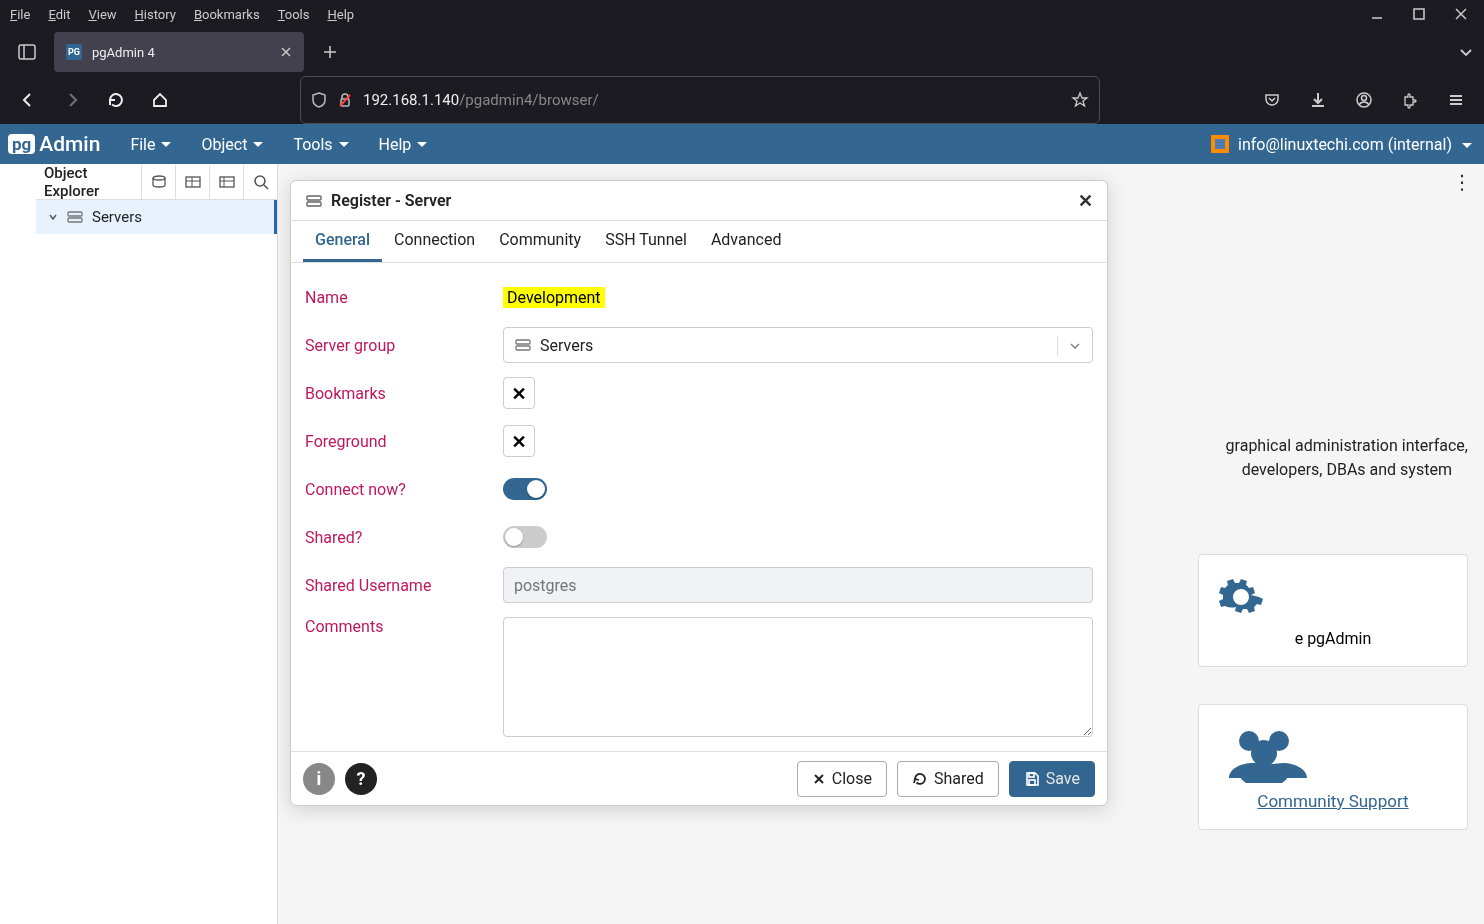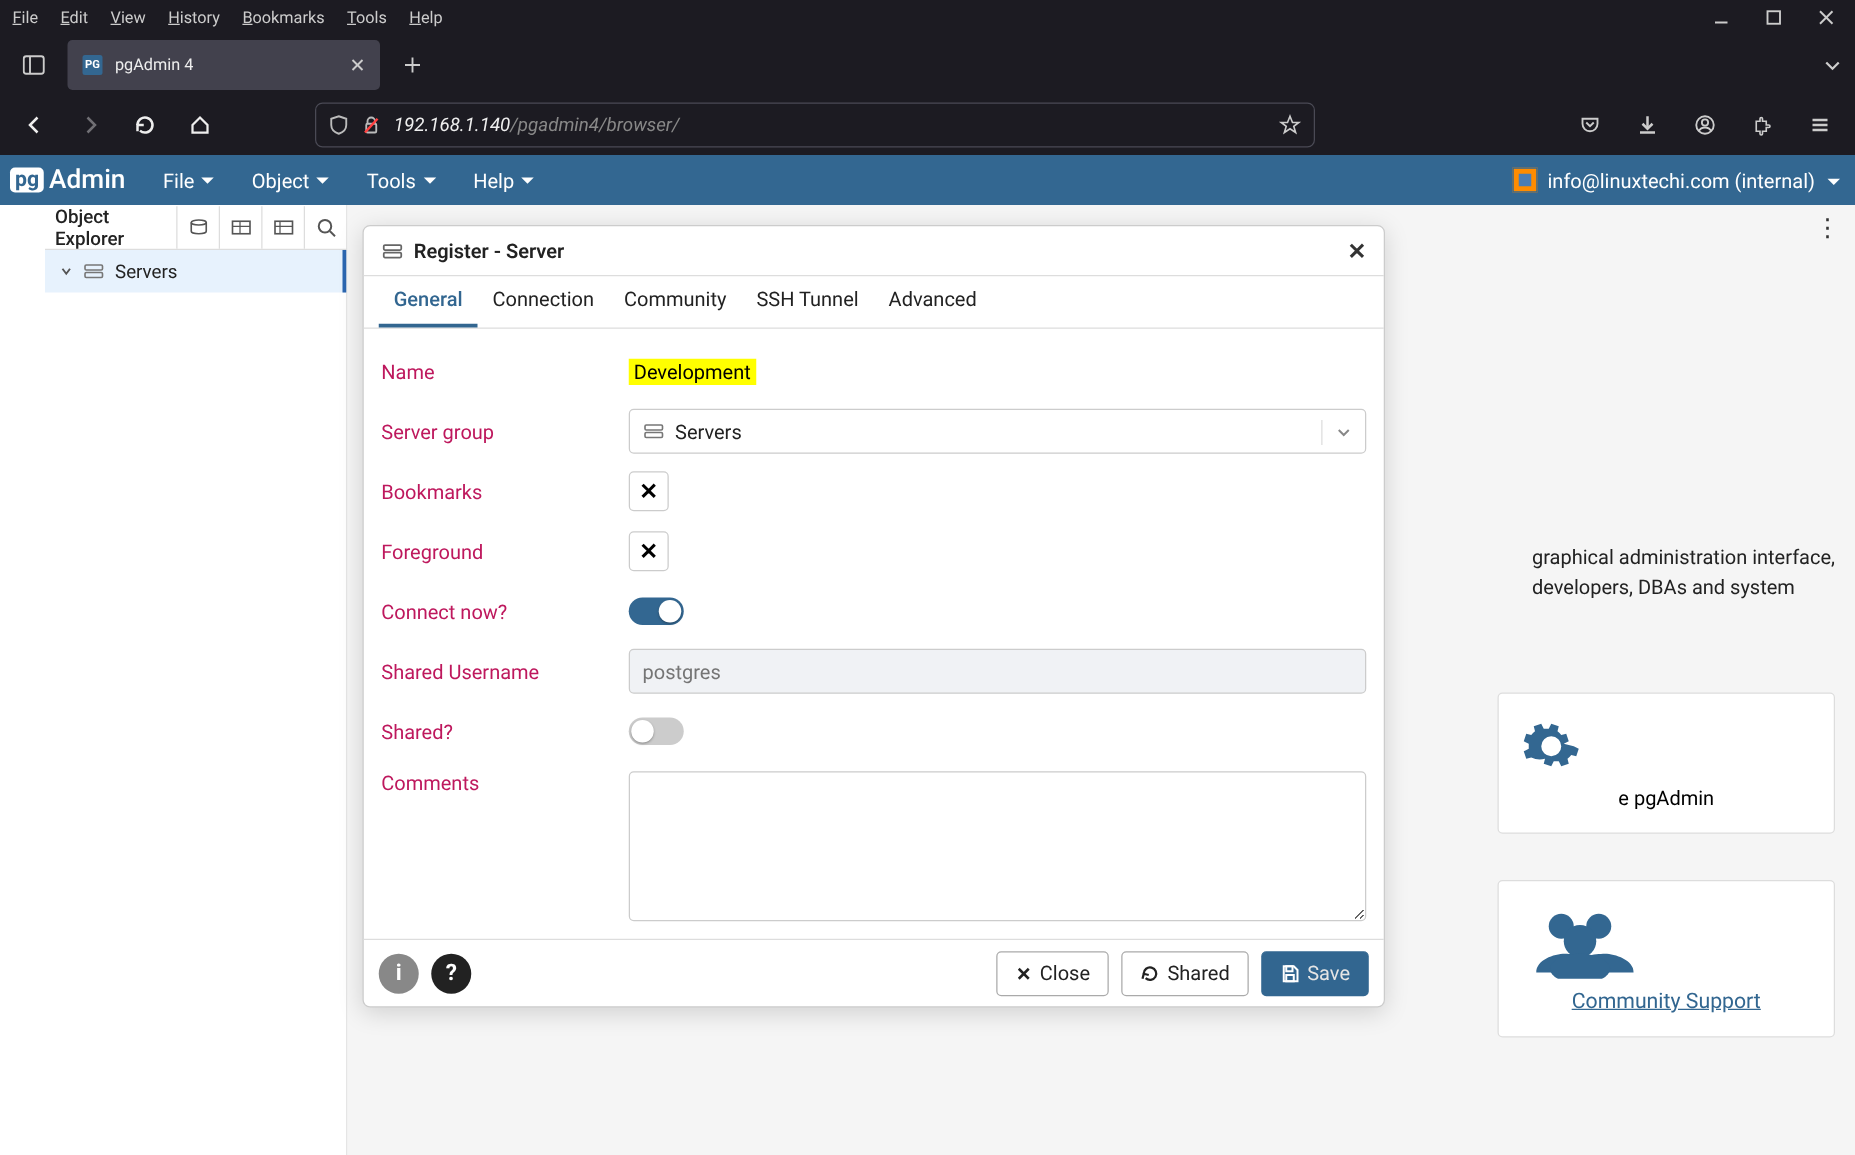--- a/index.html
+++ b/index.html
@@ -16,21 +16,21 @@
 .sidebar-btn { width: 34px; height: 34px; display:flex; align-items:center; justify-content:center; border-radius:4px; }
 .tab { display: flex; align-items: center; background: #42414d; border-radius: 4px; height: 40px; padding: 0 12px; gap: 10px; width: 250px; color:#eee; font-size:13px; position:relative; }
 .tab-favicon { width:16px; height:16px; background:#336791; color:#fff; font-size:9px; font-weight:bold; display:flex; align-items:center; justify-content:center; border-radius:2px;}
 .tab-close { margin-left:auto; }
 .newtab-btn { width:32px; height:32px; display:flex; align-items:center; justify-content:center; }
 .more-tabs { margin-left:auto; }
 
 .navbar { display:flex; align-items:center; height:48px; padding: 0 12px; gap: 12px; }
 .nav-btn { width:32px; height:32px; display:flex; align-items:center; justify-content:center; border-radius:4px; color:#ccc; }
 .nav-btn.disabled { opacity:0.4; }
-.urlbar { flex:1; max-width: 800px; margin-left: 64px; height: 36px; background:#1c1b22; border:1px solid #4a4a55; border-radius:6px; display:flex; align-items:center; padding: 0 10px; gap:10px; color:#eee; font-size:15px;font-style:italic; }
+.urlbar { flex:1; max-width: 800px; margin-left: 112px; height: 48px; background:#1c1b22; border:1px solid #4a4a55; border-radius:6px; display:flex; align-items:center; padding: 0 10px; gap:10px; color:#eee; font-size:15px; }
 .urlbar .shield { color:#ccc; }
 .urlbar .lock-warn { color:#ff6b6b; position:relative; }
 .urlbar-text { flex:1; }
 .urlbar-text .dim { color:#888; }
 .star-btn { margin-left:auto; }
 .navbar-right { margin-left:auto; display:flex; gap:14px; align-items:center; }
 
 
 .pg-header { background:#336791; height:40px; display:flex; align-items:center; color:#fff; padding:0 0 0 8px; font-size:16px;}
 .pg-logo { display:flex; align-items:center; gap:4px; margin-right:30px; }
@@ -49,21 +49,21 @@
 .sidebar-head-title { padding:0 8px; font-weight:500; color:#222;}
 .sidebar-tools { display:flex; margin-left:auto; }
 .sidebar-tool { width:34px; height:34px; border-left:1px solid #ddd; display:flex; align-items:center; justify-content:center; color:#444;}
 .tree-node { height:34px; display:flex; align-items:center; background:#e7f2fd; border-right: 3px solid #2c66b0; padding-left:12px; gap:8px; font-size:15px; color:#222;}
 .tree-toggle { font-size:11px; color:#555;}
 .server-icon { color:#666; }
 
 .content { flex:1; position:relative; background:#f5f5f5; }
 .kebab { position:absolute; top:6px; right:14px; color:#333; font-size:20px; letter-spacing:-2px;}
 
-.bg-card-text { position:absolute; top:270px; right:16px; font-size:16px; color:#222; line-height:1.5; text-align:left; }
+.bg-card-text { position:absolute; top:270px; right:16px; font-size:16px; color:#222; line-height:1.5; text-align:center; }
 .bg-panel-1 { position:absolute; top:390px; right:16px; width:270px; background:#fff; border:1px solid #ddd; border-radius:4px; padding:18px; text-align:center; }
 .bg-panel-2 { position:absolute; top:540px; right:16px; width:270px; background:#fff; border:1px solid #ddd; border-radius:4px; padding:18px; text-align:center; }
 .big-icon-gear { color:#336791; font-size:46px; }
 .big-icon-users { color:#336791; }
 .panel-link { color:#326690; text-decoration:underline; font-size:17px; }
 
 
 .dialog { position:absolute; left:290px; top:180px; width:818px; background:#fff; border:1px solid #ccc; border-radius:6px; box-shadow:0 4px 20px rgba(0,0,0,0.15); display:flex; flex-direction:column; }
 .dialog-header { height:40px; display:flex; align-items:center; padding:0 14px; border-bottom:1px solid #ddd; font-size:16px; font-weight:600; color:#222;}
 .dialog-header-icon { margin-right:8px; color:#666;}
@@ -391,30 +391,30 @@
       <div class="form-label">Foreground</div>
       <div class="color-box">✕</div>
     </div>
     <div class="form-row">
       <div class="form-label">Connect now?</div>
       <div class="toggle on">
           <div class="knob"></div>
         </div>
     </div>
     <div class="form-row">
+      <div class="form-label">Shared?</div>
+      <div class="toggle">
+          <div class="knob"></div>
+        </div>
+    </div>
+    <div class="form-row">
       <div class="form-label">Shared Username</div>
       <div class="form-control">
         <input class="disabled-input" disabled="" placeholder="postgres" style="">
       </div>
-    </div>
-    <div class="form-row">
-      <div class="form-label">Shared?</div>
-      <div class="toggle">
-          <div class="knob"></div>
-        </div>
     </div>
     <div class="form-row" style="align-items:flex-start; padding-top:8px;">
       <div class="form-label">Comments</div>
       <div class="form-control">
         <textarea class="comments" style=""></textarea>
       </div>
     </div>
   </div>
   <div class="dialog-footer">
     <div class="footer-icon">i</div>

